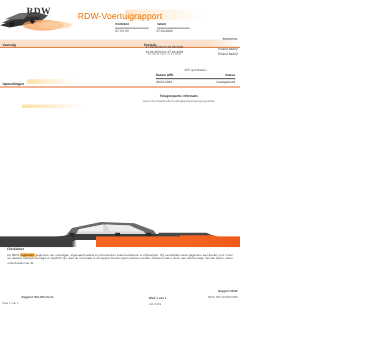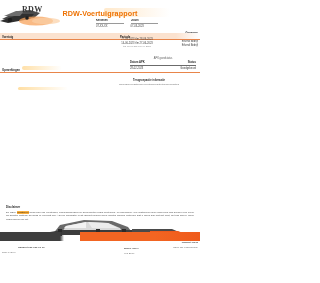--- a/index.html
+++ b/index.html
@@ -1,28 +1,28 @@
 <!DOCTYPE html>
 <html><head>
 <meta charset="utf-8">
 <style>
   html,body{margin:0;padding:0;background:#ffffff;}
   body{width:200px;height:283px;overflow:hidden;
        font-family:"Liberation Sans", sans-serif;color:#333;}
-  .page{position:relative;width:200px;height:241px;background:#fff;}
+  .page{position:relative;width:200px;height:206px;background:#fff;}
 
   
   .topart{position:absolute;left:0;top:2px;width:86px;height:26px;overflow:hidden;}
   .topart svg{display:block;}
   .logo{position:absolute;left:22px;top:5px;font-size:8px;font-weight:bold;
         letter-spacing:.3px;color:#3a3a3a;font-family:"Liberation Serif",serif;}
 
   
   .title{position:absolute;left:0;top:9px;width:200px;text-align:center;
-         font-size:7.2px;font-weight:bold;color:#ee7203;letter-spacing:.1px;}
+         font-size:7.2px;font-weight:normal;color:#ee7203;letter-spacing:.1px;}
   .titlewash{position:absolute;left:104px;top:8px;width:66px;height:9px;
              background:linear-gradient(90deg,rgba(255,214,160,.55),rgba(255,214,160,0));
              border-radius:2px;}
 
   
   .hdrfields{position:absolute;left:96px;top:19px;width:62px;display:flex;gap:7px;}
   .hf{flex:1;}
   .hf .lab{font-size:2.6px;font-weight:bold;color:#2b2b2b;white-space:nowrap;
            border-bottom:.6px solid #9a9a9a;padding-bottom:.5px;
            overflow:hidden;text-overflow:clip;}

